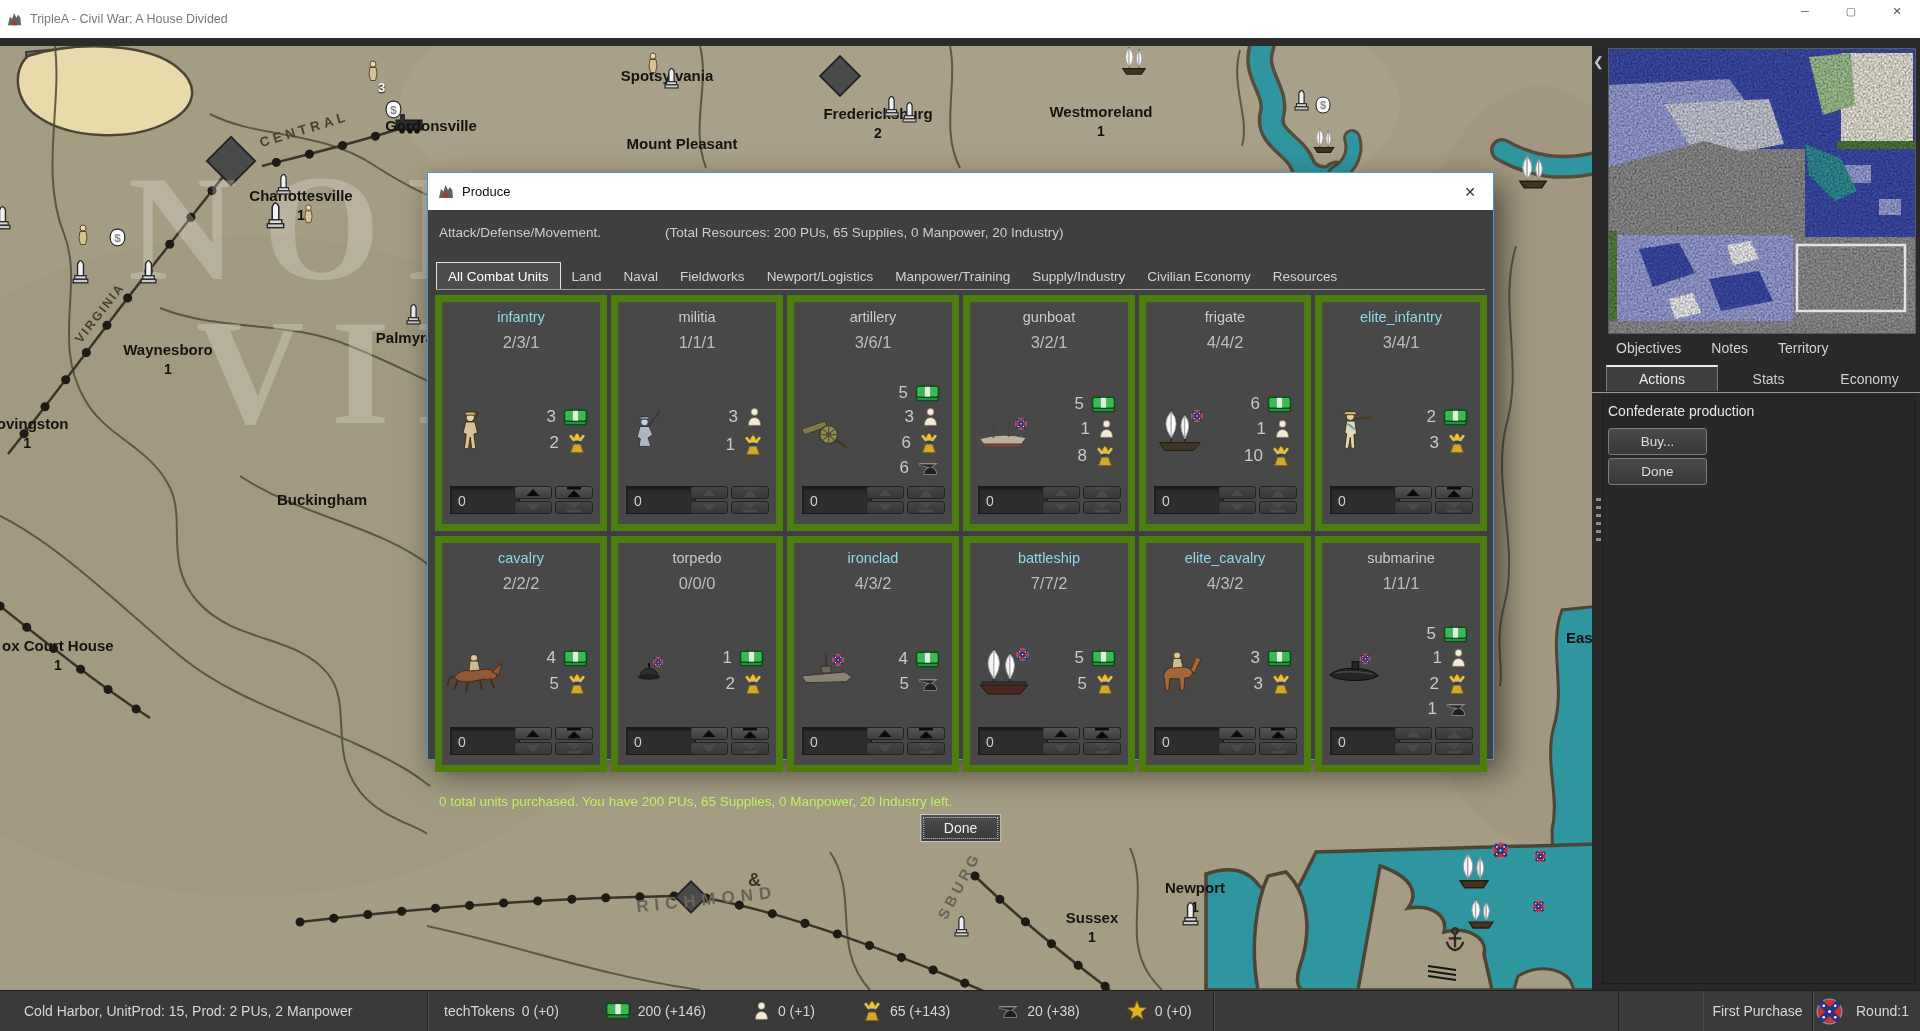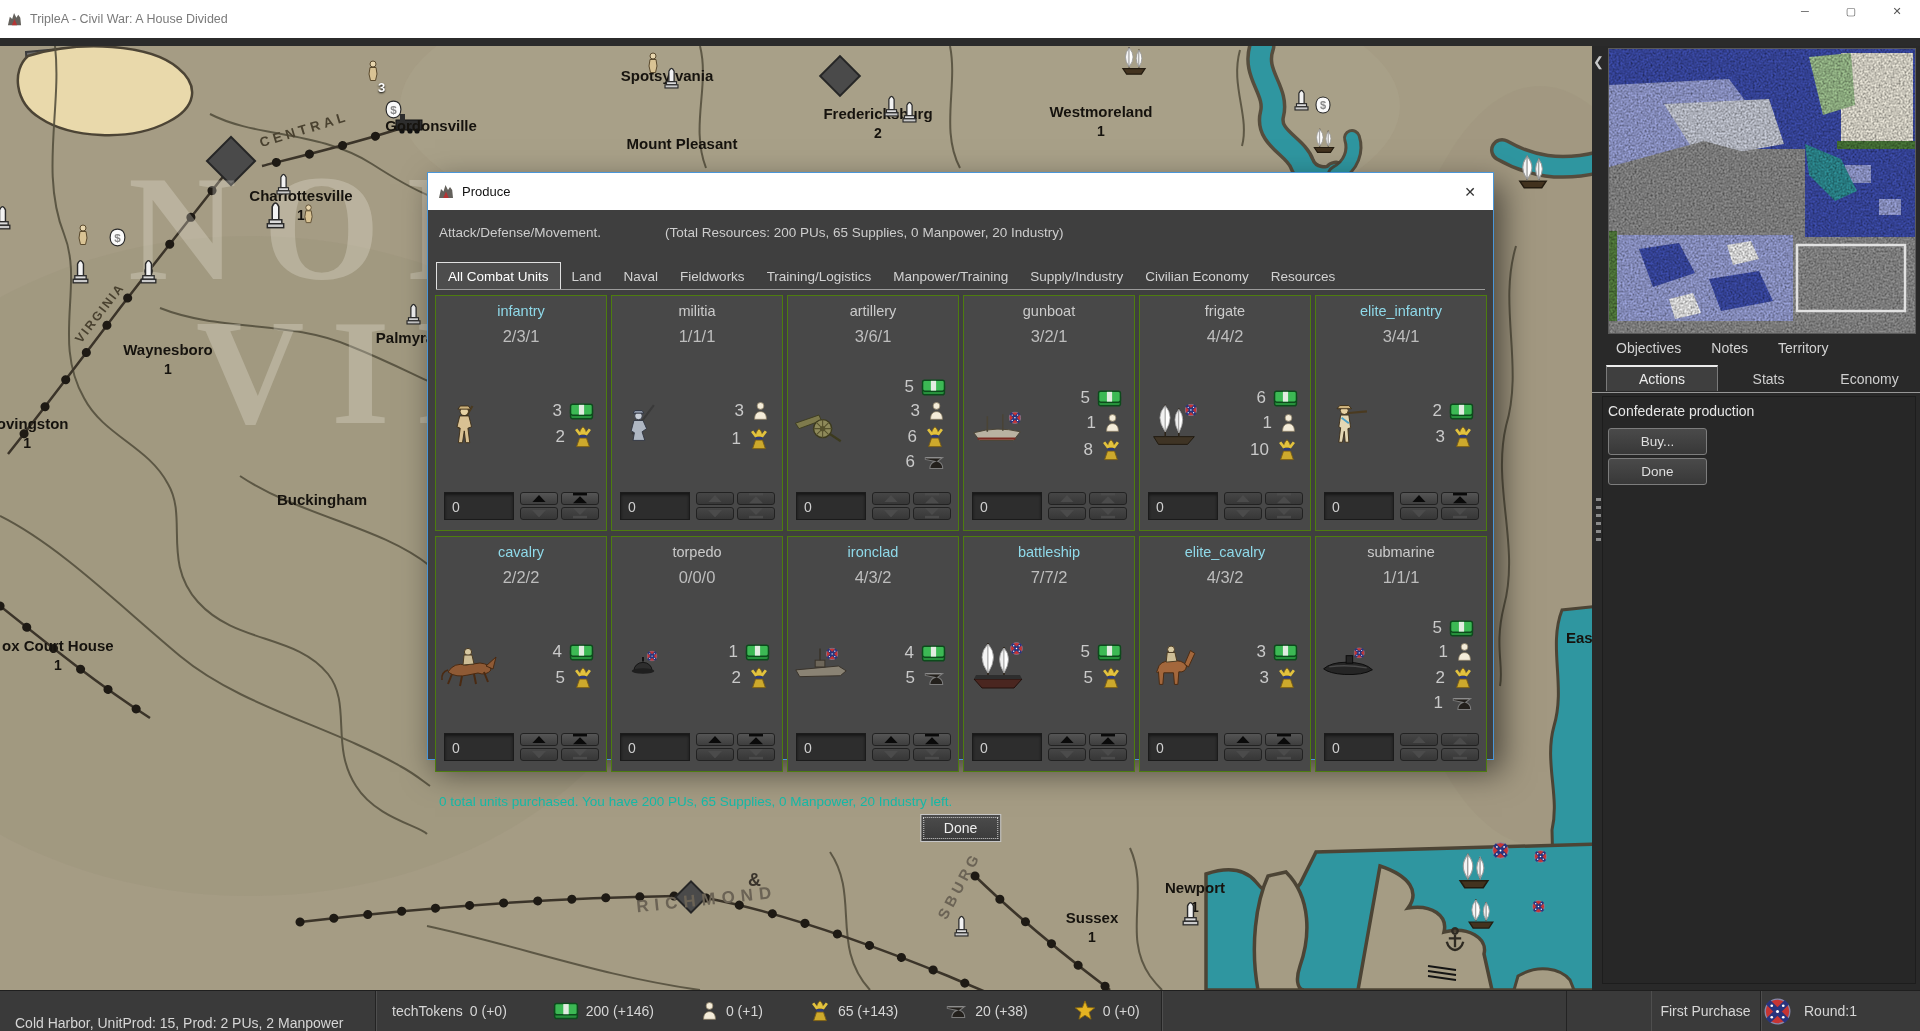--- a/index.html
+++ b/index.html
@@ -31,21 +31,21 @@
   .dlg-title{position:absolute;left:0;top:0;right:0;height:37px;background:#fff;display:flex;align-items:center;}
   .dlg-title .app-ic{width:16px;height:16px;margin:0 8px 0 10px;}
   .dlg-title .dt{font-size:13px;color:#111;}
   .dlg-close{position:absolute;right:0;top:0;width:46px;height:37px;display:flex;align-items:center;justify-content:center;color:#333;font-size:14px;}
   .hdr-left{position:absolute;left:11px;top:52px;color:#cdcdcd;font-size:13.5px;}
   .hdr-right{position:absolute;left:237px;top:52px;color:#cdcdcd;font-size:13.5px;}
   .tabs{position:absolute;left:8px;right:8px;top:88px;display:flex;align-items:flex-end;border-bottom:1px solid #9b9b9b;height:28px;}
   .tab{padding:5px 11px 5px 11px;color:#d2d2d2;font-size:13.5px;white-space:nowrap;}
   .tab.sel{background:#4d4d4d;border:1px solid #e0e0e0;border-bottom:none;color:#fff;padding-top:6px;}
   .grid{position:absolute;left:7px;top:122px;display:grid;grid-template-columns:repeat(6,172px);grid-auto-rows:236px;gap:5px 4px;}
-  .card{position:relative;background:#484848;border:1px solid #4d7c0f;box-sizing:border-box;}
+  .card{position:relative;background:#484848;border:7px solid #4d7c0f;box-sizing:border-box;}
   .u-name{margin-top:7px;text-align:center;font-size:14.5px;}
   .u-name.cy{color:#8fd9e9;}
   .u-name.gr{color:#cbcbcb;}
   .u-stats{margin-top:8px;text-align:center;color:#bdbdbd;font-size:16.5px;}
   .u-mid{position:absolute;left:0;right:0;top:62px;height:134px;}
   .u-art{position:absolute;left:2px;top:50%;transform:translateY(-50%);}
   .costs{position:absolute;right:12px;top:50%;transform:translateY(-50%);display:flex;flex-direction:column;gap:4px;}
   .cost{display:flex;align-items:center;justify-content:flex-end;gap:7px;color:#c9c9c9;font-size:17px;}
   .cost .amt{min-width:15px;text-align:right;}
   .ric{display:block;}
@@ -54,21 +54,21 @@
   .ic-man{width:19px;height:24px;}
   .ic-ind{width:24px;height:22px;}
   .u-spin{position:absolute;left:8px;right:7px;bottom:8px;height:30px;}
   .qty{position:absolute;left:0;top:0;width:70px;height:28px;background:#2d2d2d;border:1px solid #1b1b1b;box-shadow:inset 0 2px 3px rgba(0,0,0,.5);
        color:#cfcfcf;font-size:14px;line-height:28px;padding-left:7px;box-sizing:border-box;}
   .sgrid{position:absolute;right:0;top:0;display:grid;grid-template-columns:38px 38px;grid-template-rows:13px 13px;gap:2px 3px;}
   .sbtn{border-radius:3px;display:flex;align-items:center;justify-content:center;border:1px solid #222;background:linear-gradient(#464646,#373737);}
   .sbtn svg{width:14px;display:block;fill:#4b4b4b;}
   .card.en .sbtn.su{background:linear-gradient(#555,#3e3e3e);}
   .card.en .sbtn.su svg{fill:#0a0a0a;}
-  .dlg-foot{position:absolute;left:11px;top:621px;color:#14b8a6;font-size:13.5px;}
+  .dlg-foot{position:absolute;left:11px;top:621px;color:#bef264;font-size:13.5px;}
   .dlg-done{position:absolute;left:50%;transform:translateX(-50%);top:641px;height:26px;padding:0 23px;
             background:linear-gradient(#4c4c4c,#3a3a3a);border:1px solid #c6c6c6;color:#eee;font-size:14px;
             display:flex;align-items:center;outline:1px dotted #cfcfcf;outline-offset:-4px;}
   
   #sidebar{position:absolute;left:1592px;top:46px;width:328px;height:944px;background:#292929;z-index:20;}
   .collapse{position:absolute;left:1px;top:8px;color:#c9c9c9;font-size:13px;}
   .vdots{position:absolute;left:4px;top:452px;width:5px;height:44px;
          background:repeating-linear-gradient(#8a8a8a 0 3px,transparent 3px 8px);}
   .mini{position:absolute;left:16px;top:2px;width:308px;height:286px;border:1px solid #5a5a5a;box-sizing:border-box;background:#8e8e8e;}
   .s-tabs1{position:absolute;left:24px;top:294px;display:flex;gap:30px;}
@@ -361,21 +361,21 @@
     <div class="dlg-close">✕</div>
   </div>
   <div class="hdr-left">Attack/Defense/Movement.</div>
   <div class="hdr-right">(Total Resources: 200 PUs, 65 Supplies, 0 Manpower, 20 Industry)</div>
 
   <div class="tabs">
     <div class="tab sel">All Combat Units</div>
     <div class="tab">Land</div>
     <div class="tab">Naval</div>
     <div class="tab">Fieldworks</div>
-    <div class="tab">Training/Logistics</div>
+    <div class="tab">Newport/Logistics</div>
     <div class="tab">Manpower/Training</div>
     <div class="tab">Supply/Industry</div>
     <div class="tab">Civilian Economy</div>
     <div class="tab">Resources</div>
   </div>
 
   <div class="grid">
 
     <div class="card en">
       <div class="u-name cy">infantry</div>
@@ -1129,21 +1129,21 @@
     <div class="s-tab2">Economy</div>
   </div>
   <div class="s-sep"></div>
   <div class="s-panel"></div>
   <div class="prod-title">Confederate production</div>
   <div class="s-btn" style="top:382px;">Buy...</div>
   <div class="s-btn" style="top:412px;">Done</div>
 </div>
 
 <div id="statusbar">
-  <div class="sec first" style="width:376px;padding-left:15px;align-items:flex-end;">
+  <div class="sec first" style="width:428px;padding-left:24px;">
     <span>Cold Harbor, UnitProd: 15, Prod: 2 PUs, 2 Manpower</span>
   </div>
   <div class="sec" style="width:786px;padding-left:16px;gap:46px;">
     <div class="ri">
       <span>techTokens</span>
           <span>0 (+0)</span>
     </div>
     <div class="ri">
       <svg style="width:26px;height:20px;" viewBox="0 0 24 18">
             <use href="#i-pus"></use>

